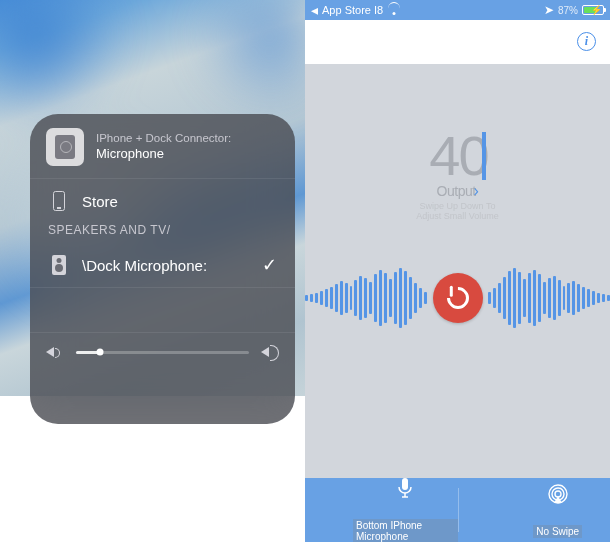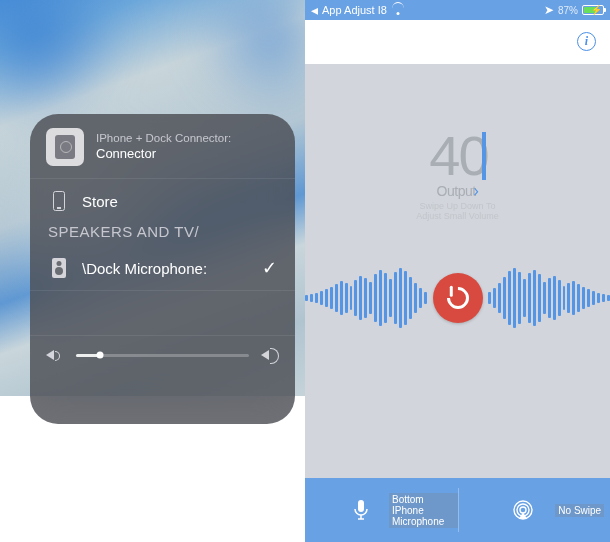--- a/index.html
+++ b/index.html
@@ -29,21 +29,21 @@
     .app-icon-inner::after { content:''; position:absolute; left:5px; top:6px; width:10px; height:10px; border:1px solid #b5b5ba; border-radius:50%; }
     .card-header-text { color:#c7c7cf; font-size:11.5px; line-height:1.3; }
     .card-header-text .sub { color:#fff; font-weight:500; font-size:13px; }
     
     .divider { height:1px; background: rgba(255,255,255,0.08); }
     
     .list-row { display:flex; align-items:center; padding: 10px 18px; color:#fff; font-size:15px; height:44px; }
     .list-row .row-icon { width:22px; display:flex; justify-content:center; margin-right:12px; color:#d9d9e0; }
     .list-row.selected .check { margin-left:auto; color:#fff; font-size:18px; }
     
-    .section-label { color:#c7c7cf; font-size:15px; letter-spacing:0.5px; padding: 0 18px 6px; }
+    .section-label { color:#c7c7cf; font-size:12px; letter-spacing:0.5px; padding: 0 18px 6px; }
     
     .iphone-shape { width:12px; height:20px; border:1.5px solid #d4d4da; border-radius:2.5px; position:relative; }
     .iphone-shape::after { content:''; position:absolute; bottom:1.5px; left:50%; transform:translateX(-50%); width:4px; height:1.5px; background:#d4d4da; }
     
     .speaker-shape { width:14px; height:20px; background:#d4d4da; border-radius:2px; position:relative; }
     .speaker-shape::before { content:''; position:absolute; top:3px; left:50%; transform:translateX(-50%); width:5px; height:5px; background:#6a6c74; border-radius:50%; }
     .speaker-shape::after { content:''; position:absolute; bottom:3px; left:50%; transform:translateX(-50%); width:8px; height:8px; background:#6a6c74; border-radius:50%; }
     
     .empty-row { height:44px; }
     
@@ -81,39 +81,39 @@
     .vol-label .caret { color:#5595e6; font-size:16px; margin-left:-2px; }
     .vol-hint { text-align:center; color:#c2c5ca; font-size:9px; margin-top:2px; line-height:1.1; }
     
     .waveform { position:absolute; left:0; right:0; top:198px; height:72px; display:flex; align-items:center; justify-content:center; gap:2px; }
     .wf-bar { width:3px; background:#5595e6; border-radius:1px; }
     .power-btn { position:absolute; left:50%; top:50%; transform:translate(-50%,-50%); width:50px; height:50px; background:#d84a3f; border-radius:50%; display:flex; align-items:center; justify-content:center; box-shadow:0 1px 3px rgba(0,0,0,0.2); z-index:2; }
     .power-glyph { width:22px; height:22px; border:3px solid #fff; border-radius:50%; border-top-color:transparent; transform:rotate(-45deg); position:relative; }
     .power-glyph::after { content:''; position:absolute; left:50%; top:-7px; transform:translateX(-50%) rotate(45deg); width:3px; height:11px; background:#fff; border-radius:2px; }
     
     .bottom-bar { position:absolute; bottom:0; left:0; right:0; height:64px; background:#68a1e4; display:flex; }
-    .bb-half { flex:1; display:flex; flex-direction:row; align-items:center; justify-content:center; gap:20px; position:relative;padding-left:48px; }
+    .bb-half { flex:1; display:flex; flex-direction:column; align-items:center; justify-content:center; gap:20px; position:relative;padding-left:48px; }
     .bb-half + .bb-half::before { content:''; position:absolute; left:0; top:10px; bottom:10px; width:1px; background:rgba(255,255,255,0.3); }
     .bb-label { color:#fff; font-size:10px; background:rgba(120,140,160,0.4); padding:1px 3px; }
     .bb-icon { color:#fff; height:22px; display:flex; align-items:center; }
     
     svg { display:block; }
   </style>
 </head>
 <body>
 
 <div class="left-panel">
   <div class="airplay-card">
     <div class="card-header">
       <div class="app-icon-box">
           <div class="app-icon-inner"></div>
         </div>
       <div class="card-header-text">
         <div>IPhone + Dock Connector:</div>
-        <div class="sub">Connector</div>
+        <div class="sub">Microphone</div>
       </div>
     </div>
     <div class="divider"></div>
     <div class="list-row">
       <span class="row-icon">
           <span class="iphone-shape"></span>
         </span>
       <span>Store</span>
     </div>
     <div class="section-label">SPEAKERS AND TV/</div>
@@ -135,21 +135,21 @@
       </div>
       <div class="vol-icon loud"></div>
     </div>
   </div>
 </div>
 
 <div class="right-panel">
   <div class="status-bar">
     <div class="sb-left">
       <span class="back-caret">◂</span>
-      <span>App Adjust I8</span>
+      <span>App Store I8</span>
       <span class="wifi-ic"></span>
     </div>
     <div class="sb-right">
       <span class="loc-arrow">➤</span>
       <span style="font-size:10px;color:rgba(255,255,255,0.8)">87%</span>
       <span class="battery">
           <span class="battery-fill"></span>
           <span class="battery-bolt">⚡</span>
         </span>
     </div>

